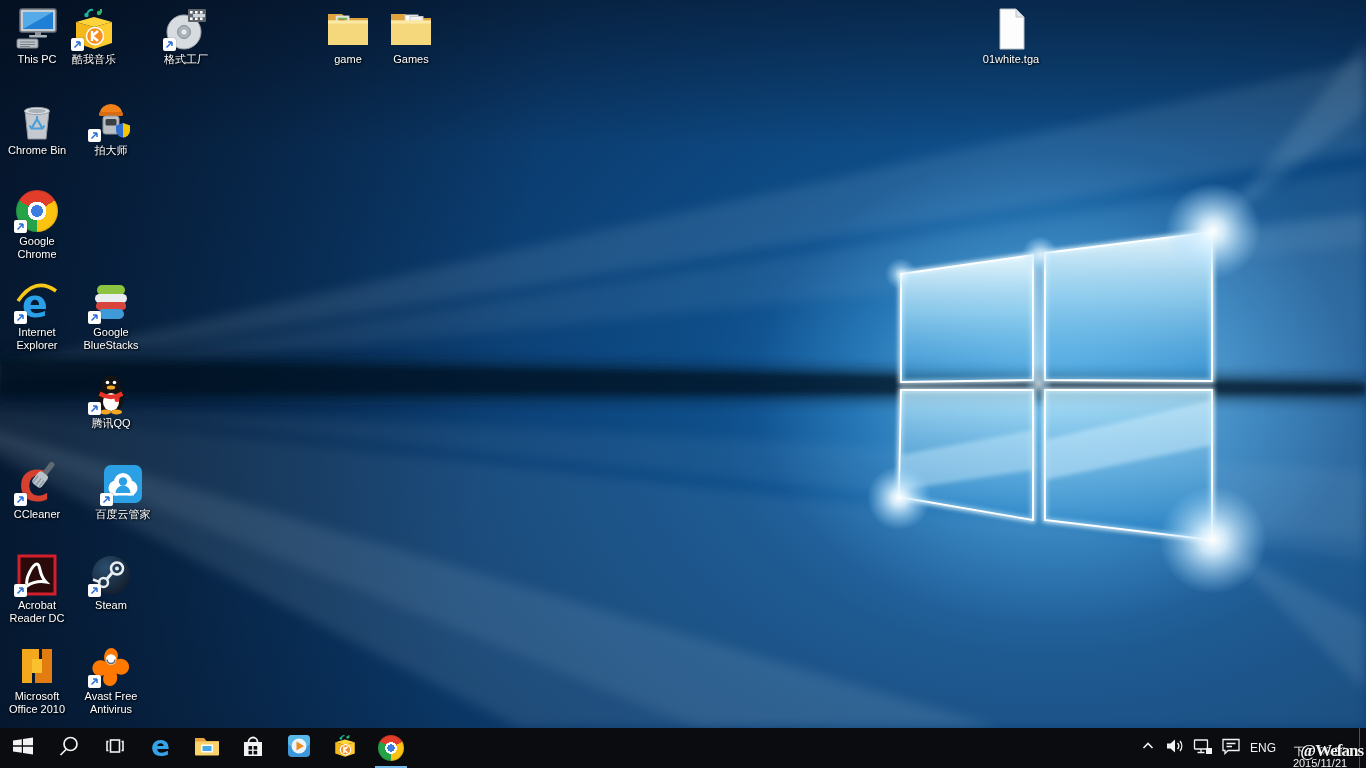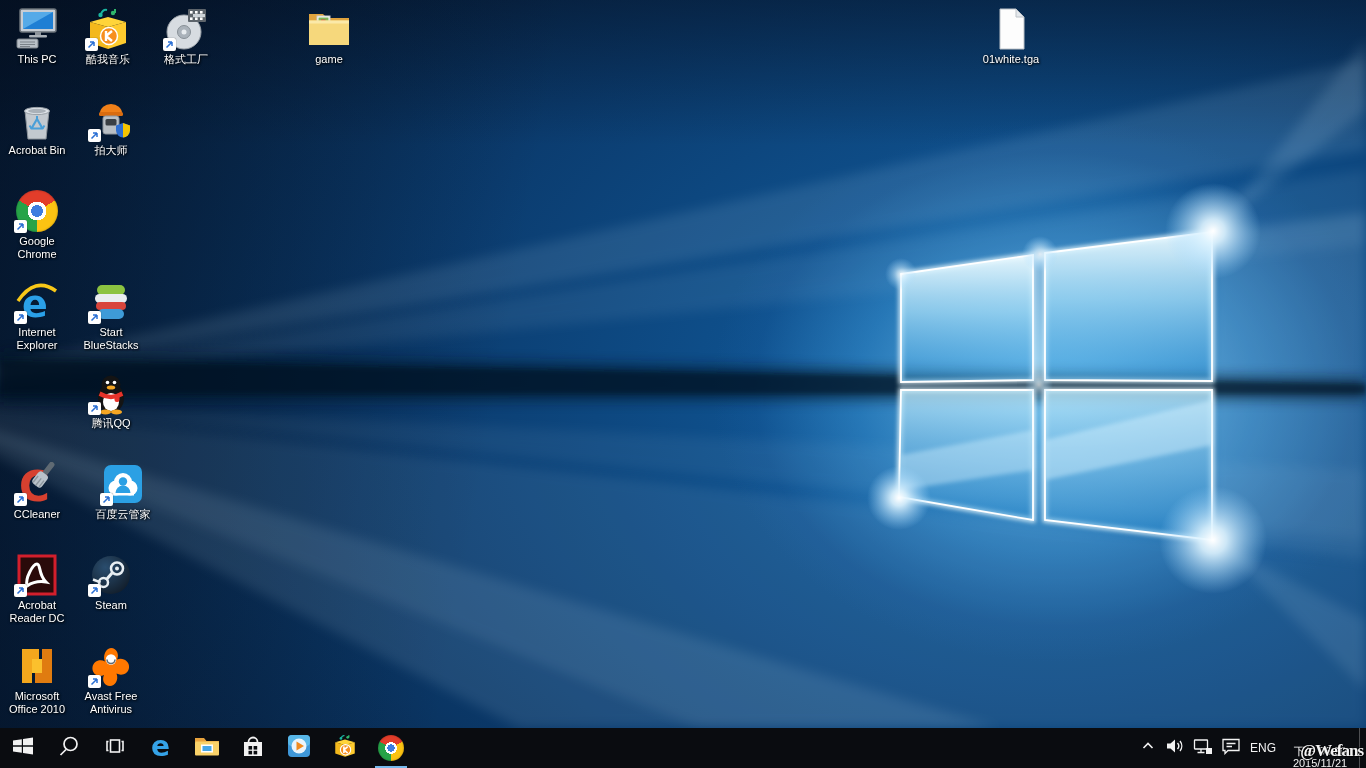--- a/index.html
+++ b/index.html
@@ -123,21 +123,21 @@
           <path d="M10,5 L40,5 L10,22 Z" fill="#55aae8"></path>
           <rect x="22" y="25" width="6" height="3" fill="#8d949b"></rect>
           <rect x="16" y="28" width="18" height="2.5" rx="1" fill="#aab1b8"></rect>
           <rect x="4" y="32" width="21" height="9" rx="1.5" fill="#b9c0c7" stroke="#7a8188"></rect>
           <path d="M7,35 h15 M7,37.5 h15 M7,39.5 h10" stroke="#7a8188" stroke-width="1"></path>
         </svg>
       </span>
       <span class="lbl">This PC</span>
     </div>
 
-    <div class="dicon" style="left:71px;top:6px">
+    <div class="dicon" style="left:57px;top:6px">
       <span class="art">
         <svg width="48" height="44" viewBox="0 0 48 44">
           <path d="M17,7 q2,-5 6,-4" stroke="#19b5a0" stroke-width="2" fill="none"></path>
           <circle cx="16.5" cy="8" r="2.2" fill="#19b5a0"></circle>
           <circle cx="29" cy="6" r="2.2" fill="#2fb56b"></circle>
             <path d="M31,6 v-4" stroke="#2fb56b" stroke-width="2"></path>
           <path d="M6,15 L24,10 L42,15 L24,20 Z" fill="#ffd43a"></path>
           <path d="M6,15 L6,36 L24,42 L24,20 Z" fill="#f3b81c"></path>
           <path d="M42,15 L42,36 L24,42 L24,20 Z" fill="#ffcb2e"></path>
           <circle cx="25" cy="29" r="8.5" fill="#f78f1e" stroke="#fff" stroke-width="1.5"></circle>
@@ -171,34 +171,46 @@
         </svg>
         <span class="sc">
           <svg width="11" height="11" viewBox="0 0 11 11">
               <path d="M2.5,8.5 L8,3 M8,3 h-4 M8,3 v4" stroke="#2a6fd4" stroke-width="1.5" fill="none"></path>
             </svg>
         </span>
       </span>
       <span class="lbl">格式工厂</span>
     </div>
 
-    <div class="dicon" style="left:292px;top:6px">
+    <div class="dicon" style="left:311px;top:6px">
       <span class="art">
         <svg width="48" height="44" viewBox="0 0 48 44">
           <path d="M4,7 h14 l4,4 h22 v7 h-40 z" fill="#dfa33e"></path>
           <rect x="12" y="9" width="13" height="18" fill="#fff" stroke="#c9c9c9"></rect>
           <rect x="13.5" y="10.5" width="10" height="12" fill="#7fb55a"></rect>
           <rect x="16" y="12.5" width="4.5" height="4.5" fill="#d84a38"></rect>
           <path d="M4,13.5 h40 v24.5 h-40 z" fill="#f6d87c"></path>
           <path d="M4,13.5 h40 v3 h-40 z" fill="#fbe9a8"></path>
         </svg>
       </span>
       <span class="lbl">game</span>
     </div>
 
+    <div class="dicon" style="left:374px;top:6px">
+      <span class="art">
+        <svg width="48" height="44" viewBox="0 0 48 44">
+          <path d="M4,7 h14 l4,4 h22 v7 h-40 z" fill="#dfa33e"></path>
+          <rect x="18" y="8" width="13" height="17" fill="#fdfdfd" stroke="#c9c9c9"></rect>
+          <rect x="23" y="9.5" width="13" height="16" fill="#f2f2f2" stroke="#c9c9c9"></rect>
+          <path d="M4,13.5 h40 v24.5 h-40 z" fill="#f6d87c"></path>
+          <path d="M4,13.5 h40 v3 h-40 z" fill="#fbe9a8"></path>
+        </svg>
+      </span>
+      <span class="lbl">Games</span>
+    </div>
 
     <div class="dicon" style="left:974px;top:6px">
       <span class="art">
         <svg width="48" height="44" viewBox="0 0 48 44">
           <path d="M13,2 h16 l8,8 v32 h-24 z" fill="#fdfdfd" stroke="#bcc2c8"></path>
           <path d="M29,2 l8,8 h-8 z" fill="#e4e8ec" stroke="#bcc2c8"></path>
         </svg>
       </span>
       <span class="lbl">01white.tga</span>
     </div>
@@ -206,21 +218,21 @@
     <div class="dicon" style="left:0;top:97px">
       <span class="art">
         <svg width="48" height="44" viewBox="0 0 48 44">
           <path d="M12,13 L36,13 L33,41 L15,41 Z" fill="#c3c9cf" stroke="#8d949b"></path>
           <ellipse cx="24" cy="13" rx="12.5" ry="3.6" fill="#dde2e7" stroke="#9aa1a8"></ellipse>
           <ellipse cx="24" cy="13" rx="9" ry="2.2" fill="#aab1b8"></ellipse>
           <path d="M24,21 l-5.5,9.5 h11 z" fill="none" stroke="#4a9fd8" stroke-width="2.2" stroke-linejoin="round"></path>
           <path d="M18.5,30.5 l-2,-3 M29.5,30.5 l2,-3 M24,21 v-3" stroke="#4a9fd8" stroke-width="2" fill="none"></path>
         </svg>
       </span>
-      <span class="lbl">Acrobat Bin</span>
+      <span class="lbl">Chrome Bin</span>
     </div>
 
     <div class="dicon" style="left:74px;top:97px">
       <span class="art">
         <svg width="48" height="44" viewBox="0 0 48 44">
           <path d="M13,15 a11,9 0 0 1 22,0 z" fill="#f08019"></path>
           <rect x="12" y="14" width="24" height="4" rx="1.5" fill="#d96c10"></rect>
           <rect x="16" y="18" width="16" height="18" rx="2.5" fill="#b9bfc5" stroke="#8d949b"></rect>
           <rect x="18.5" y="21" width="11" height="6.5" rx="1.5" fill="#3a3f44"></rect>
           <path d="M36,25 l-7,2.5 v5 a7,7.5 0 0 0 7,7 a7,7.5 0 0 0 7,-7 v-5 z" fill="#2f6fd0"></path>
@@ -270,21 +282,21 @@
           <rect x="8" y="14" width="32" height="9" rx="4.5" fill="#e9edf0"></rect>
           <rect x="9" y="22" width="30" height="8" rx="4" fill="#d8453c"></rect>
           <rect x="11" y="29" width="26" height="10" rx="5" fill="#3e9bd8"></rect>
         </svg>
         <span class="sc">
           <svg width="11" height="11" viewBox="0 0 11 11">
               <path d="M2.5,8.5 L8,3 M8,3 h-4 M8,3 v4" stroke="#2a6fd4" stroke-width="1.5" fill="none"></path>
             </svg>
         </span>
       </span>
-      <span class="lbl">Start BlueStacks</span>
+      <span class="lbl">Google BlueStacks</span>
     </div>
 
 
     <div class="dicon" style="left:74px;top:370px">
       <span class="art">
         <svg width="48" height="44" viewBox="0 0 48 44">
           <ellipse cx="24" cy="27" rx="13" ry="15" fill="#141414"></ellipse>
           <ellipse cx="24" cy="13.5" rx="9.5" ry="9" fill="#141414"></ellipse>
           <ellipse cx="24" cy="31" rx="8" ry="9" fill="#fff"></ellipse>
           <circle cx="20.5" cy="11.5" r="1.8" fill="#fff"></circle>

